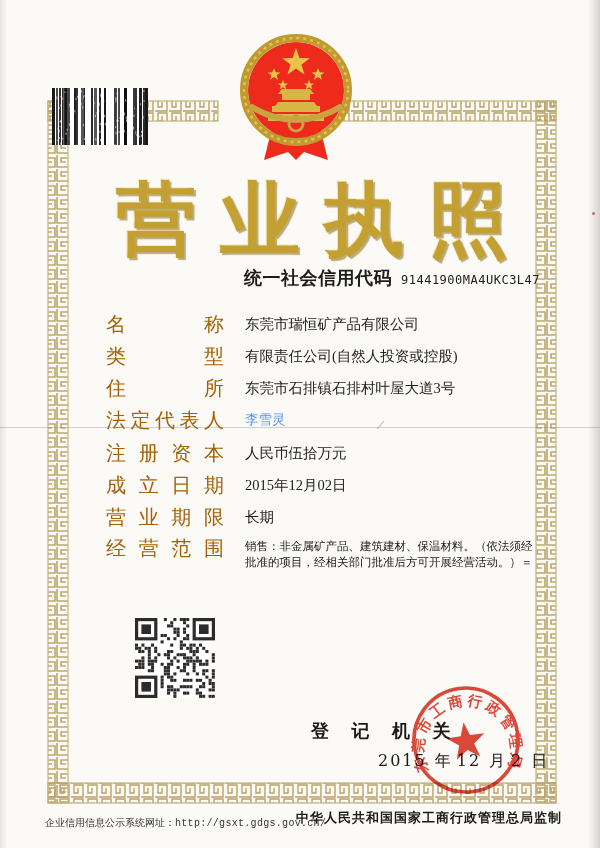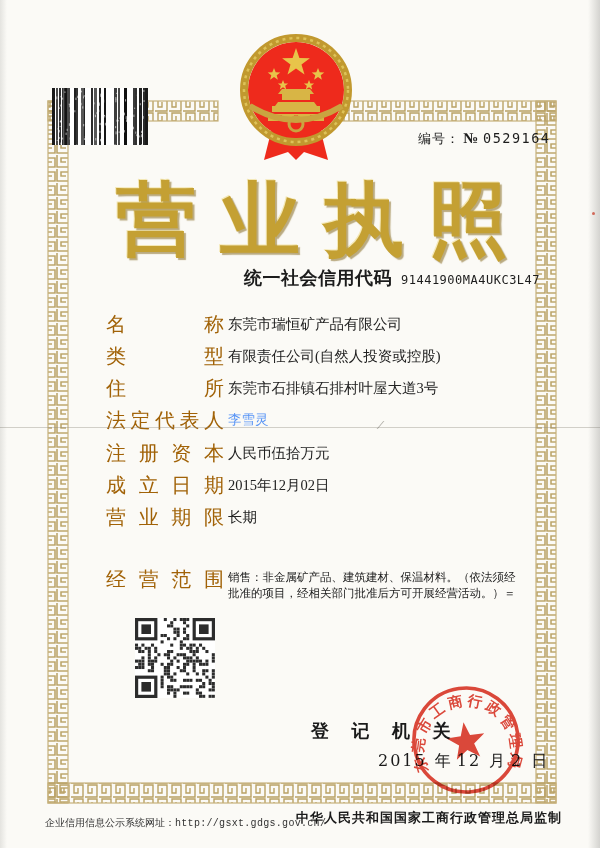--- a/index.html
+++ b/index.html
@@ -36,21 +36,21 @@
   }
 
   .credit-line{position:absolute;left:244px;top:266px;z-index:2;white-space:nowrap;}
   .credit-line .lbl{font-size:18px;font-weight:bold;letter-spacing:.5px;}
   .credit-line .code{font-family:"DejaVu Sans Mono", monospace;font-size:12px;letter-spacing:.5px;margin-left:9px;}
 
   .fields{position:absolute;left:0;top:0;z-index:2;}
   .frow{position:absolute;left:106px;white-space:nowrap;}
   .flabel{display:inline-block;width:118px;font-size:20px;line-height:22px;
     text-align:justify;text-align-last:justify;color:#a16207;vertical-align:top;}
-  .fvalue{display:inline-block;font-size:14.5px;line-height:22px;vertical-align:top;color:#222;}
+  .fvalue{display:inline-block;margin-left:17px;font-size:14.5px;line-height:22px;vertical-align:top;color:#222;}
   .fvalue.faded{font-size:13.5px;color:#3b82f6;opacity:.85;filter:blur(.4px);}
   .fvalue.small{width:292px;font-size:11.5px;line-height:1.35;white-space:normal;margin-top:2px;}
 
   .qr{position:absolute;left:135px;top:618px;width:80px;height:80px;z-index:2;}
 
   .registrar{position:absolute;left:311px;top:719px;z-index:2;
     font-size:18px;font-weight:600;letter-spacing:9px;color:#1a1a1a;white-space:nowrap;}
 
   .issue-date{position:absolute;left:378px;top:751px;z-index:2;font-size:16px;color:#1a1a1a;white-space:nowrap;}
   .issue-date .num{font-family:"DejaVu Serif", serif;letter-spacing:2px;}
@@ -272,23 +272,20 @@
     </g>
     <g fill="#ee2a1c">
       <rect x="48" y="87.5" width="4" height="5"></rect>
       <rect x="64" y="87.5" width="4" height="5"></rect>
       <rect x="80" y="87.5" width="4" height="5"></rect>
     </g>
     <path d="M20,78 Q66,106 112,78" fill="none" stroke="#c9a440" stroke-width="6"></path>
     <circle cx="66" cy="96" r="7" fill="none" stroke="#c9a440" stroke-width="3"></circle>
   </svg>
 
-  <div class="serial">
-    <span class="lbl">编号：</span><span class="nosym">№</span><span class="num">0529164</span>
-  </div>
 
   <h1 class="doc-title">营业执照</h1>
 
   <div class="credit-line">
     <span class="lbl">统一社会信用代码</span><span class="code">91441900MA4UKC3L47</span>
   </div>
 
   <div class="fields">
     <div class="frow" style="top:313px">
       <span class="flabel">名称</span>
@@ -311,21 +308,21 @@
       <span class="fvalue">人民币伍拾万元</span>
     </div>
     <div class="frow" style="top:474px">
       <span class="flabel">成立日期</span>
       <span class="fvalue">2015年12月02日</span>
     </div>
     <div class="frow" style="top:506px">
       <span class="flabel">营业期限</span>
       <span class="fvalue">长期</span>
     </div>
-    <div class="frow" style="top:568px">
+    <div class="frow" style="top:537px">
       <span class="flabel">经营范围</span>
       <span class="fvalue small">销售：非金属矿产品、建筑建材、保温材料。（依法须经批准的项目，经相关部门批准后方可开展经营活动。）＝</span>
     </div>
   </div>
 
   <div class="qr">
     <svg id="qrSvg" width="80" height="80">
         <rect x="0" y="0" width="80" height="80" fill="#fff"></rect>
         <rect x="0" y="25.6" width="3.04" height="3.04" fill="#2c2c2c"></rect>
         <rect x="0" y="28.8" width="3.04" height="3.04" fill="#2c2c2c"></rect>

